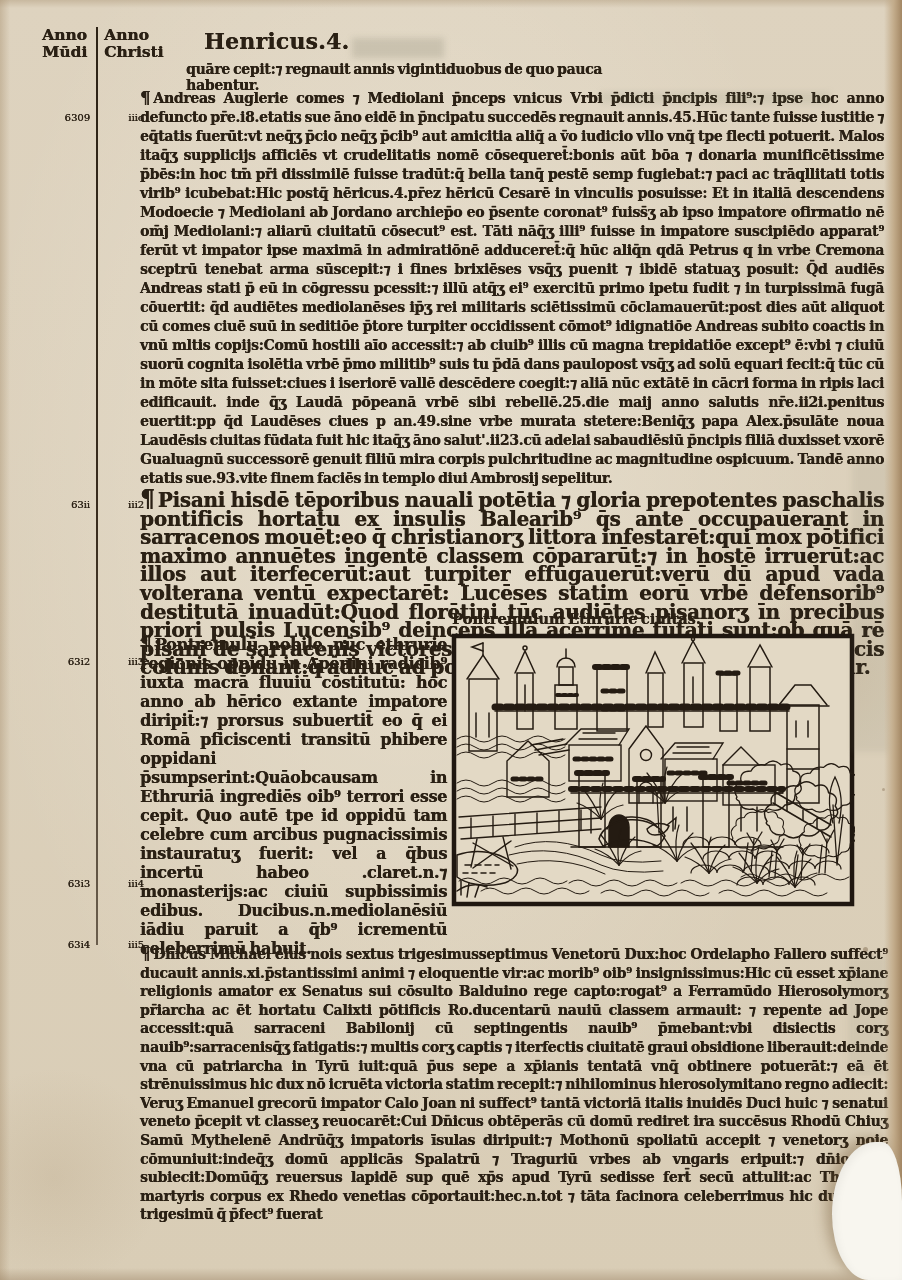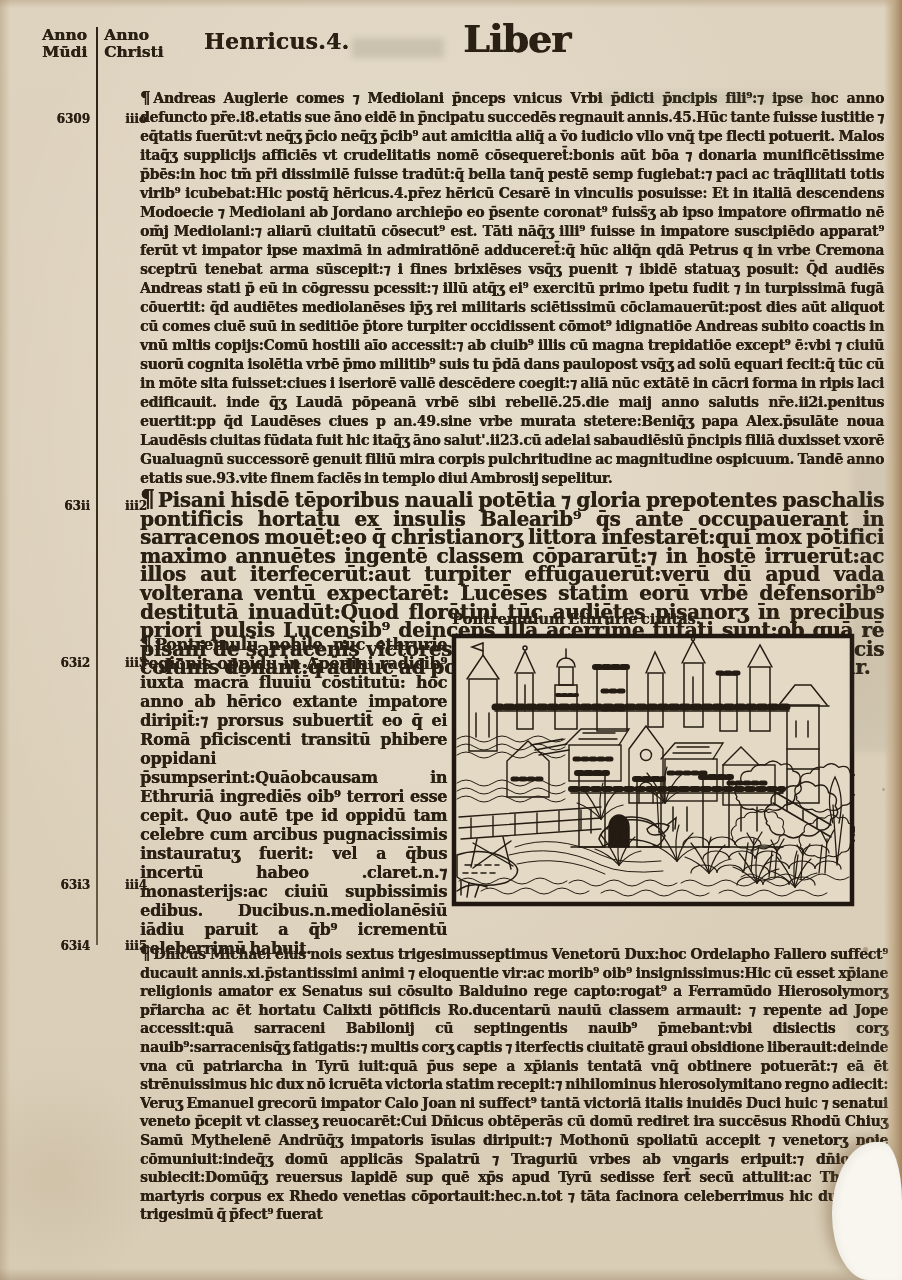--- a/index.html
+++ b/index.html
@@ -28,21 +28,21 @@
   .head-book{left:463px;top:16px;font-size:38px;letter-spacing:-1px;text-shadow:0.8px 0 0 currentColor;}
   .intro{left:186px;top:61px;width:480px;font-size:14px;text-align:left;}
   
   .p1{left:140px;top:88px;width:744px;font-size:14px;line-height:19px;}
   .p2{left:140px;top:490px;width:744px;font-size:20px;line-height:18.6px;}
   .caption{left:452px;top:610px;width:402px;font-size:14.6px;text-align:left;letter-spacing:0;}
   .p3{left:140px;top:634px;width:307px;font-size:16px;line-height:19px;}
   .p4{left:140px;top:881px;width:307px;font-size:14px;line-height:20.5px;}
   .p5{left:140px;top:944px;width:748px;font-size:14px;line-height:18.6px;}
   
-  .mnum{position:absolute;font-size:12px;font-weight:bold;text-shadow:.3px 0 0 currentColor;margin-top:20px;}
+  .mnum{position:absolute;font-size:10px;font-weight:normal;text-shadow:.3px 0 0 currentColor;margin-top:20px;}
   .m-am{left:28px;width:62px;text-align:right;}
   .m-ac{left:110px;width:52px;text-align:center;}
   .row1{top:92px;} .row2{top:479px;} .row3{top:636px;} .row4{top:858px;} .row5{top:919px;}
   
   .woodcut{position:absolute;left:451px;top:633px;width:404px;height:274px;}
   
   .edge-right{position:absolute;right:0;top:0;width:18px;height:100%;
     background:linear-gradient(to left,#a38764,#c2ab8a 45%,rgba(194,171,138,0));}
   .edge-left{position:absolute;left:0;top:0;width:10px;height:100%;
     background:linear-gradient(to right,rgba(170,147,115,.45),rgba(170,147,115,0));}
@@ -69,21 +69,21 @@
 
 <div class="page">
 
   <div class="anno-h" id="anno-mundi-h">Anno
 Mūdi</div>
   <div class="anno-h" id="anno-christi-h">Anno
 Christi</div>
   <div class="rule"></div>
 
   <p class="txt head-ch">Henricus.4.</p>
-  <p class="txt head-book">Liber</p>
+  <p class="txt intro">quāre cepit:⁊ regnauit annis vigintiduobus de quo pauca habentur.</p>
 
   <p class="mnum m-am row1">6309</p>
   <p class="mnum m-ac row1">iiio</p>
   <p class="mnum m-am row2">63ii</p>
   <p class="mnum m-ac row2">iii2</p>
   <p class="mnum m-am row3">63i2</p>
   <p class="mnum m-ac row3">iii3</p>
   <p class="mnum m-am row4">63i3</p>
   <p class="mnum m-ac row4">iii4</p>
   <p class="mnum m-am row5">63i4</p>

